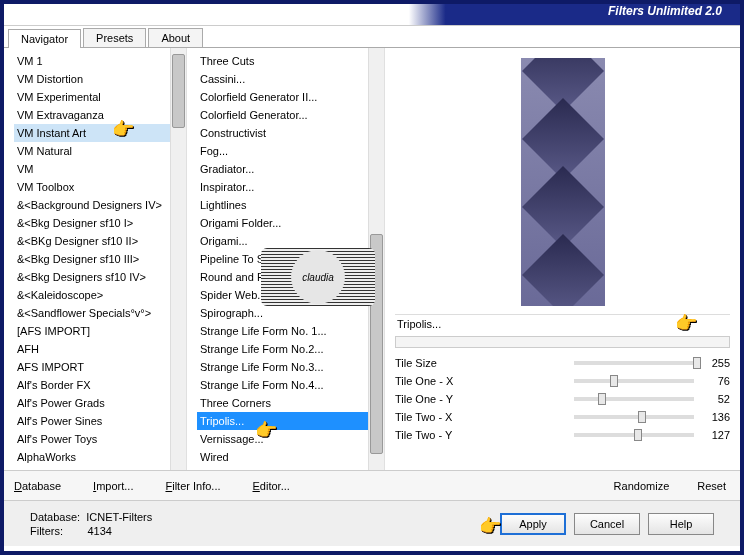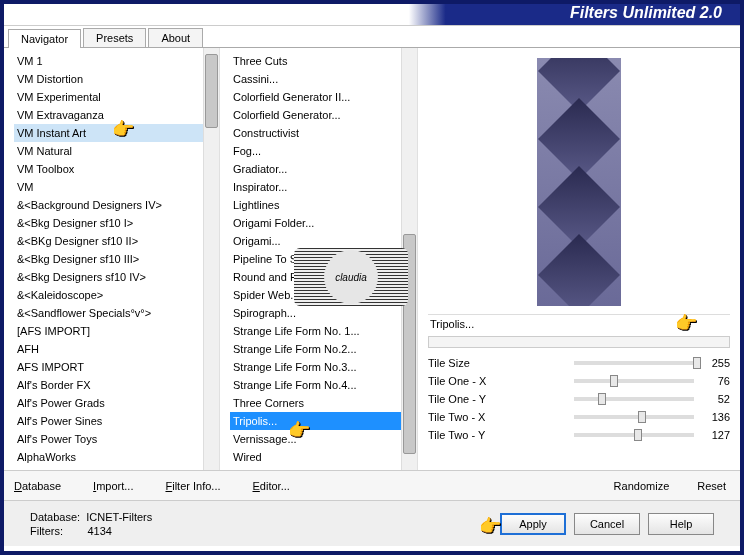--- a/index.html
+++ b/index.html
@@ -1,25 +1,25 @@
 <!DOCTYPE html>
 <html><head>
 <meta charset="utf-8">
 <style>
 * { box-sizing: border-box; font-family: Tahoma, Arial, sans-serif; font-size: 11px; }
 body { margin: 0; background: #fff; width: 744px; height: 555px; overflow: hidden; }
 .window { width: 744px; height: 555px; border: 4px solid #0e1a66; background: #fff; position: relative; }
 .titlebar { height: 22px; background: linear-gradient(to right, #fff 0%, #fff 55%, #1a2a88 60%, #1a2a88 100%); position: relative; border-bottom: 1px solid #ccc; }
-.titlebar-text { position: absolute; right: 18px; top: 0px; color: #fff; font-weight: bold; font-style: italic; font-size: 16px; }
+.titlebar-text { position: absolute; right: 18px; top: 0px; color: #fff; font-weight: bold; font-style: italic; font-size: 12px; }
 .tabs { display: flex; padding: 2px 4px 0 4px; border-bottom: 1px solid #aaa; background: #fff; }
 .tab { padding: 3px 12px; border: 1px solid #aaa; border-bottom: none; background: #f4f4f4; margin-right: 2px; cursor: pointer; }
 .tab.active { background: #fff; position: relative; top: 1px; }
 .content { display: flex; height: 422px; }
 .col { border-right: 1px solid #e0e0e0; overflow: hidden; position: relative; }
-.col1 { width: 216px; display: flex; }
+.col1 { width: 183px; display: flex; }
 .col2 { width: 198px; display: flex; }
 .col3 { flex: 1; display: flex; flex-direction: column; padding: 4px 10px; }
 .list { flex: 1; padding: 4px 0 4px 10px; overflow: hidden; }
 .list-item { padding: 1px 3px; white-space: nowrap; cursor: pointer; line-height: 16px; }
 .list-item.sel { background: #cde4f7; }
 .list-item.hl { background: #1e90ff; color: #fff; }
 .scrollbar { width: 16px; background: #f0f0f0; border-left: 1px solid #ddd; position: relative; }
 .scroll-thumb { position: absolute; left: 1px; width: 13px; background: #c8c8c8; border: 1px solid #999; border-radius: 2px; }
 .preview-area { height: 262px; display: flex; align-items: flex-start; justify-content: center; padding-top: 6px; position: relative; }
 .preview-img { width: 84px; height: 248px; background: linear-gradient(#8a8ab0,#6a6a98); position: relative; overflow: hidden; }
@@ -60,22 +60,22 @@
 
   <div class="content">
     <div class="col col1">
       <div class="list" id="cat-list">
           <div class="list-item">VM 1</div>
           <div class="list-item">VM Distortion</div>
           <div class="list-item">VM Experimental</div>
           <div class="list-item">VM Extravaganza</div>
           <div class="list-item sel">VM Instant Art</div>
           <div class="list-item">VM Natural</div>
+          <div class="list-item">VM</div>
           <div class="list-item">VM Toolbox</div>
-          <div class="list-item">VM</div>
           <div class="list-item">&amp;&lt;Background Designers IV&gt;</div>
           <div class="list-item">&amp;&lt;Bkg Designer sf10 I&gt;</div>
           <div class="list-item">&amp;&lt;BKg Designer sf10 II&gt;</div>
           <div class="list-item">&amp;&lt;Bkg Designer sf10 III&gt;</div>
           <div class="list-item">&amp;&lt;Bkg Designers sf10 IV&gt;</div>
           <div class="list-item">&amp;&lt;Kaleidoscope&gt;</div>
           <div class="list-item">&amp;&lt;Sandflower Specials°v°&gt;</div>
           <div class="list-item">[AFS IMPORT]</div>
           <div class="list-item">AFH</div>
           <div class="list-item">AFS IMPORT</div>

